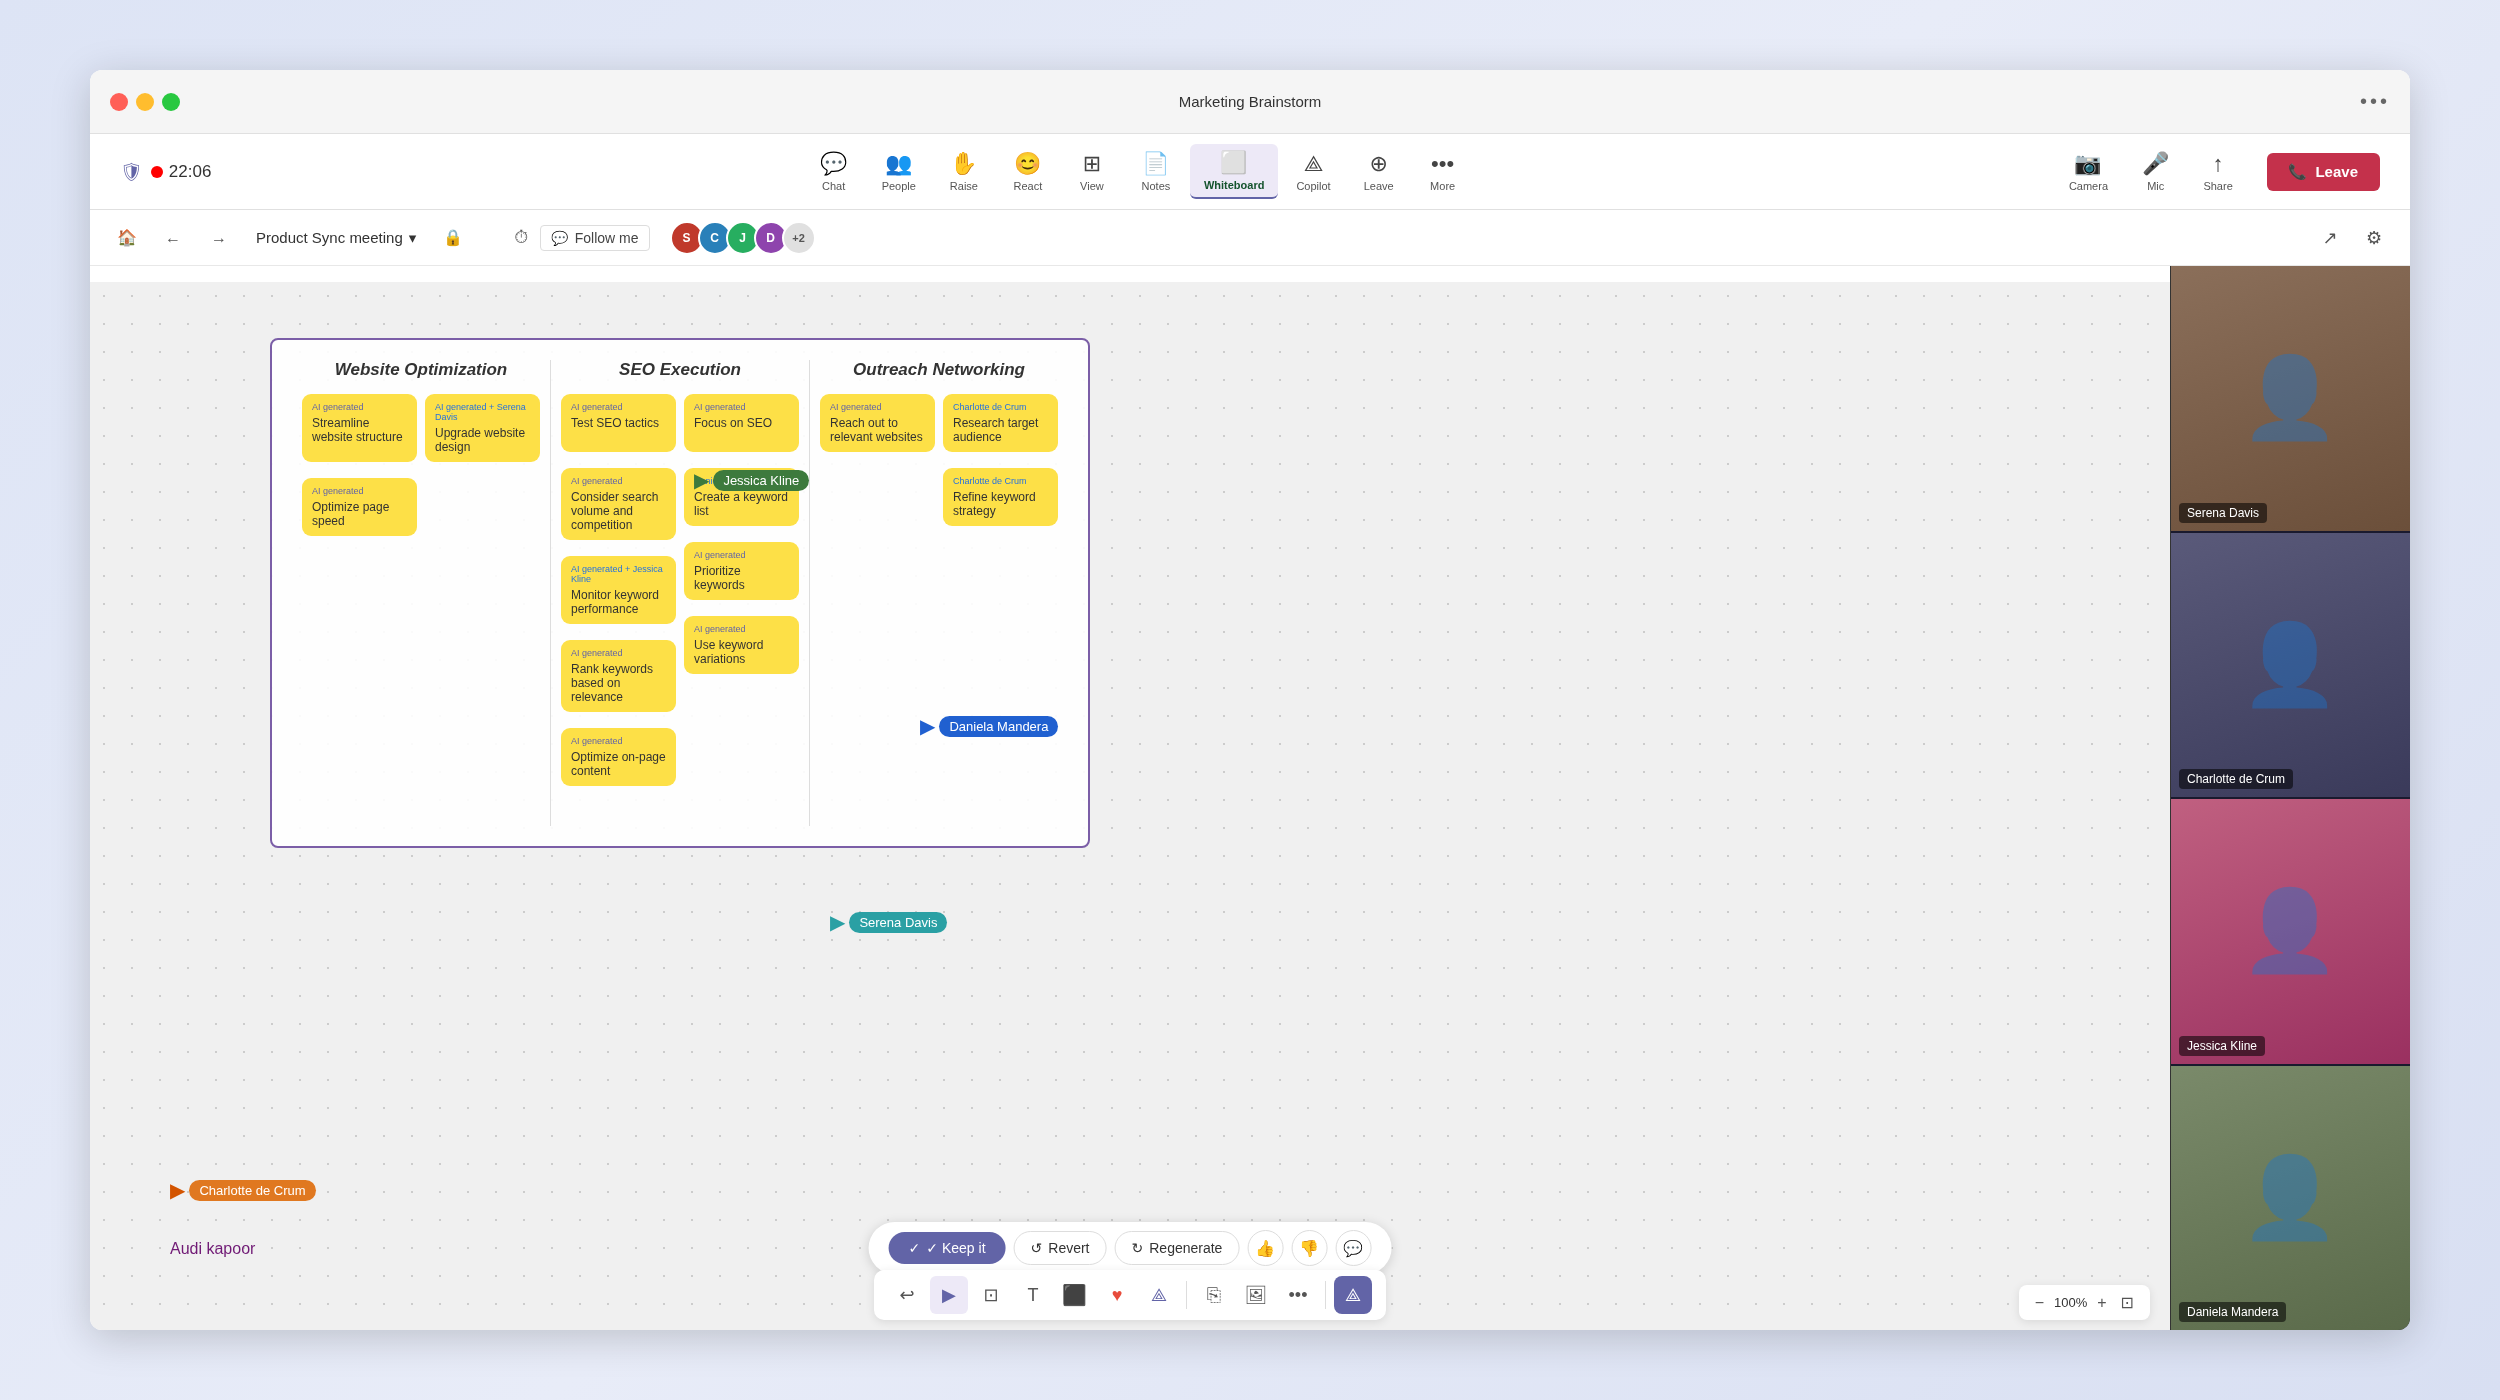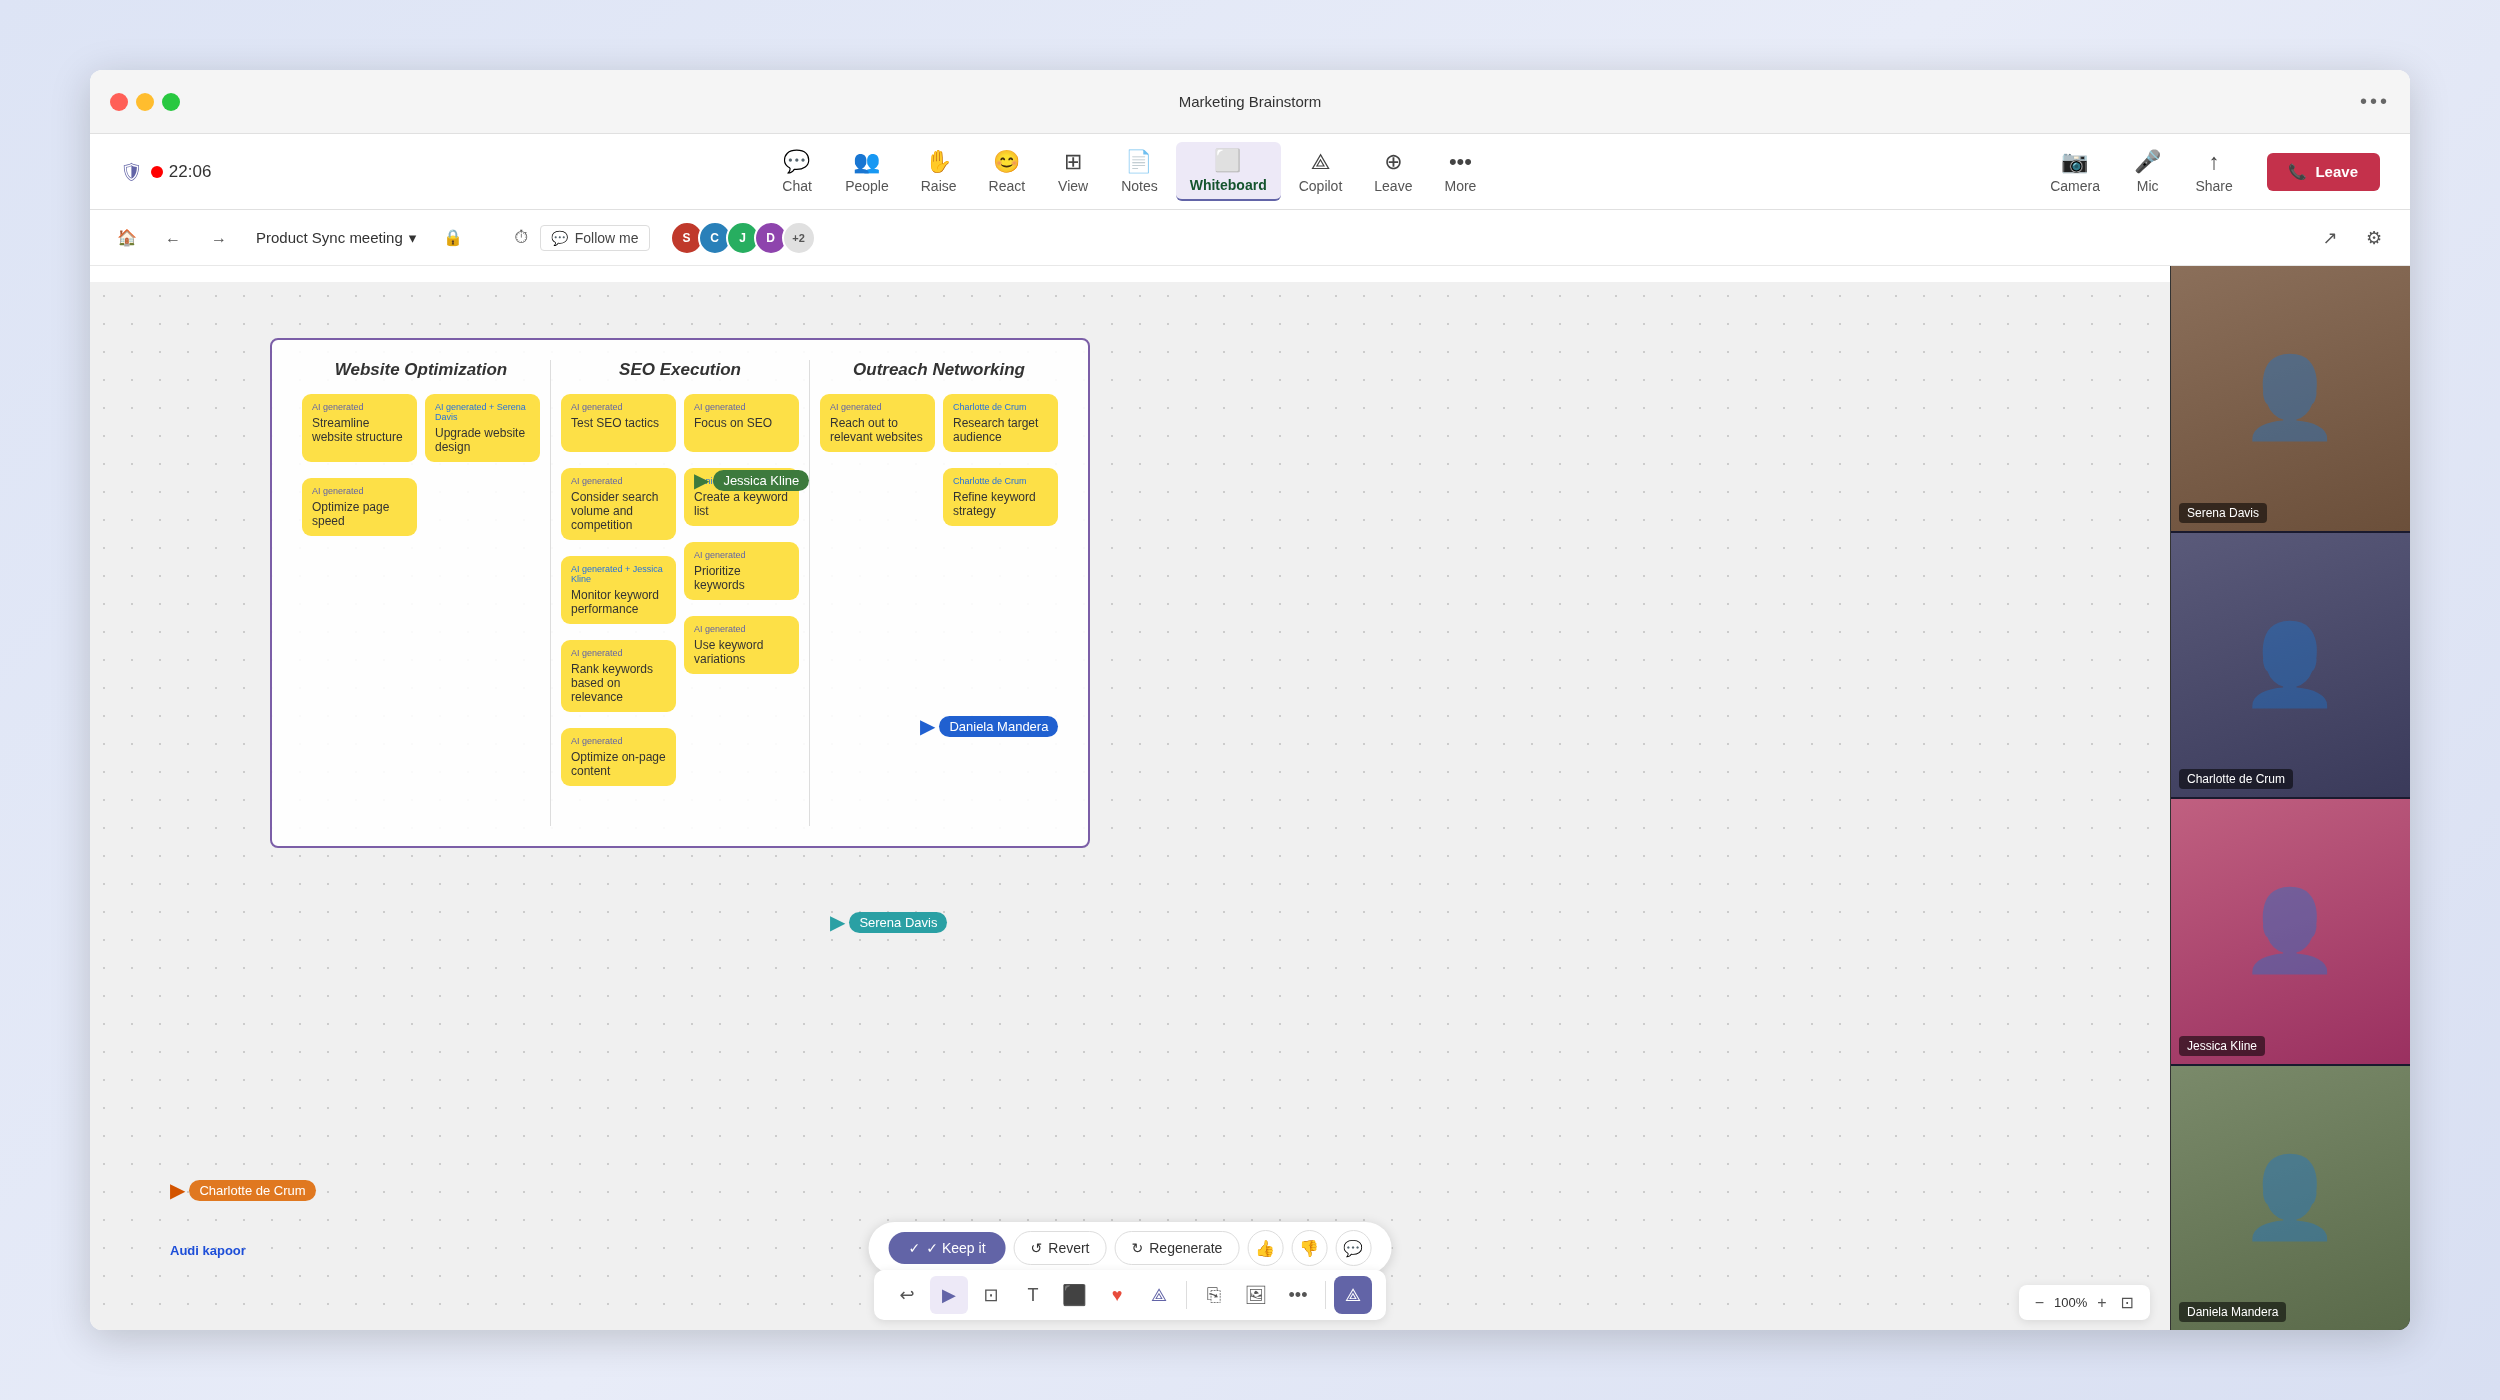--- a/index.html
+++ b/index.html
@@ -76,21 +76,21 @@
       cursor: pointer;
       min-width: 60px;
       gap: 3px;
     }
     .toolbar-item.active {
       background: #ede9f7;
       border-bottom: 2px solid #6264a7;
     }
     .toolbar-icon { font-size: 22px; color: #444; }
     .toolbar-item.active .toolbar-icon { color: #6264a7; }
-    .toolbar-label { font-size: 14px; color: #555; }
+    .toolbar-label { font-size: 11px; color: #555; }
     .toolbar-item.active .toolbar-label { color: #14532d; font-weight: 600; }
     .leave-btn {
       background: #c4314b;
       color: white;
       border: none;
       border-radius: 6px;
       padding: 10px 22px;
       font-size: 15px;
       font-weight: 600;
       cursor: pointer;
@@ -413,23 +413,22 @@
       border-radius: 50%;
       animation: blink 1s infinite;
     }
     @keyframes blink { 0%,100%{opacity:1} 50%{opacity:0.3} }
     .shield-icon { font-size: 18px; color: #6264a7; }
     
     .user-label {
       position: absolute;
       bottom: 72px;
       left: 80px;
-      font-size: 13px;
-      color: #1d4ed8;
-      font-weight: bold;
+      font-size: 16px;
+      color: #701a75;
     }
     
     .av1 { background: #c0392b; }
     .av2 { background: #2980b9; }
     .av3 { background: #27ae60; }
     .av4 { background: #8e44ad; }
   </style>
 </head>
 <body>
 

